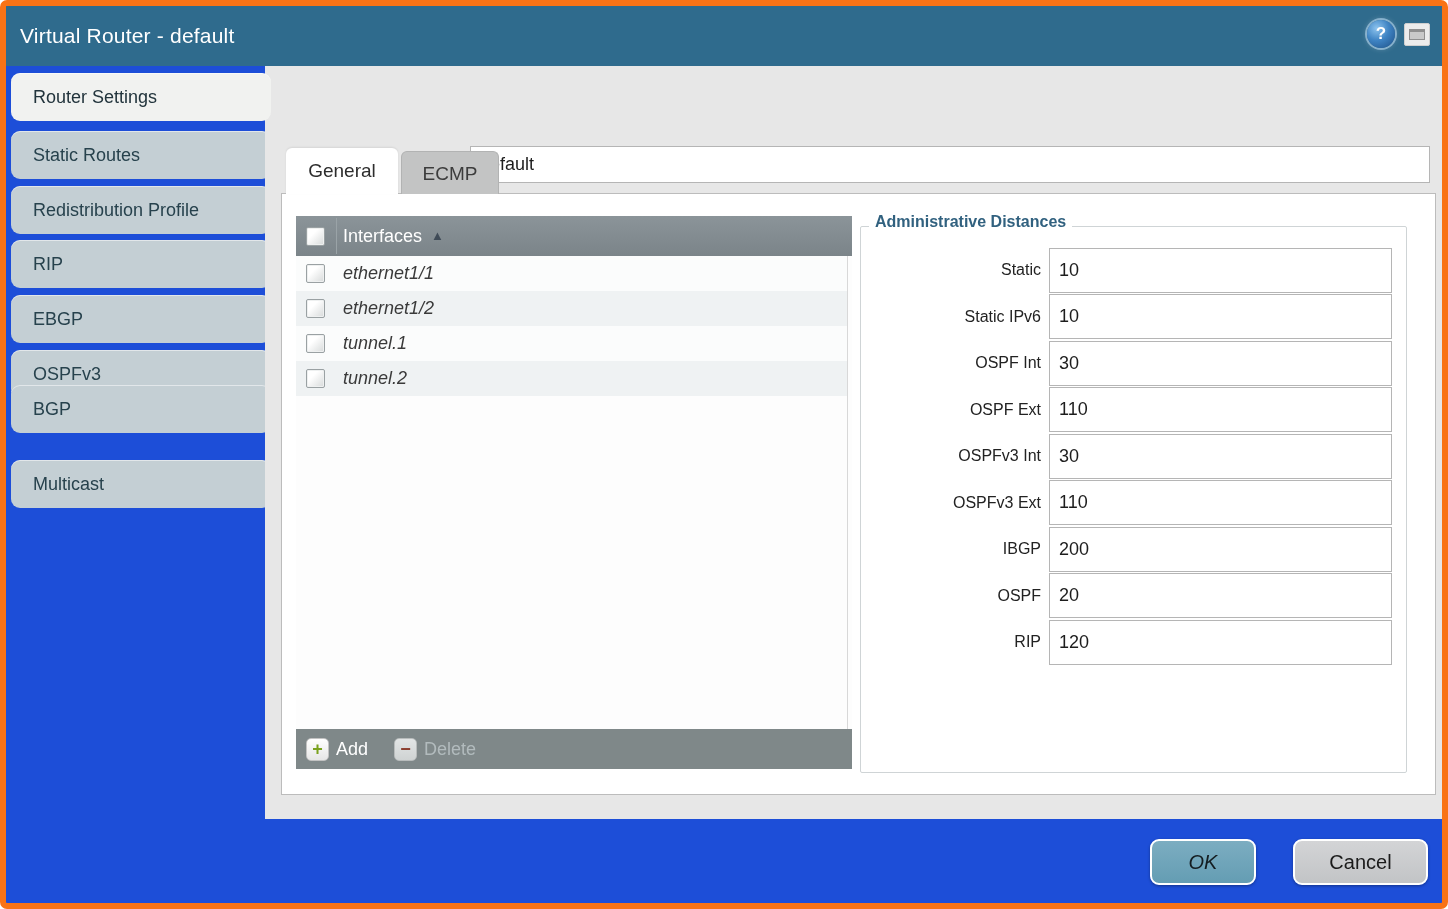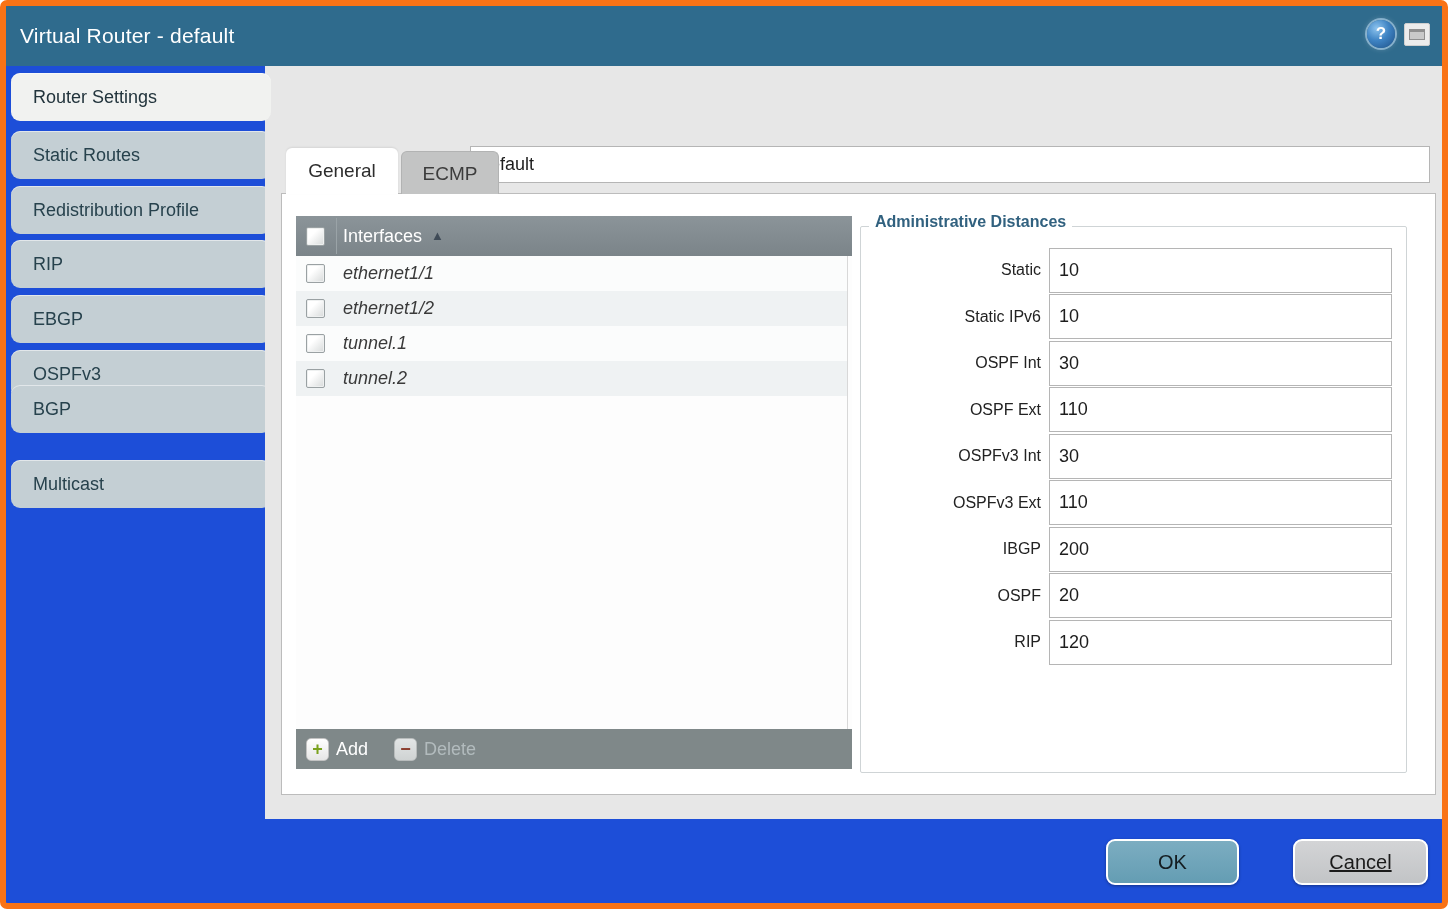--- a/index.html
+++ b/index.html
@@ -148,22 +148,22 @@
     font-family: "Liberation Sans", sans-serif; font-size: 18px; color: #1d1d1d; padding: 0 9px;
   }
 
   
   .btn {
     position: absolute; top: 833px; height: 46px; border-radius: 9px;
     border: 2px solid #ffffff; font-size: 20px; color: #141d21;
     text-align: center; line-height: 42px; cursor: pointer;
     box-shadow: 0 1px 3px rgba(0,0,0,.35);
   }
-  .btn-ok { left: 1100px; width: 133px; background: linear-gradient(#7cadc1, #649db3); }
-  .btn-cancel { left: 1287px; width: 135px; background: linear-gradient(#d3d4d6, #c2c4c6); color: #1b1b1b; text-decoration: underline; }
+  .btn-ok { left: 1144px; width: 106px; background: linear-gradient(#7cadc1, #649db3); font-style: italic; }
+  .btn-cancel { left: 1287px; width: 135px; background: linear-gradient(#d3d4d6, #c2c4c6); color: #1b1b1b; }
 </style>
 </head>
 <body>
 
 <div class="dialog">
 
   <div class="titlebar">
     <span class="title">Virtual Router - default</span>
     <div class="help-btn">
       <span>?</span>

